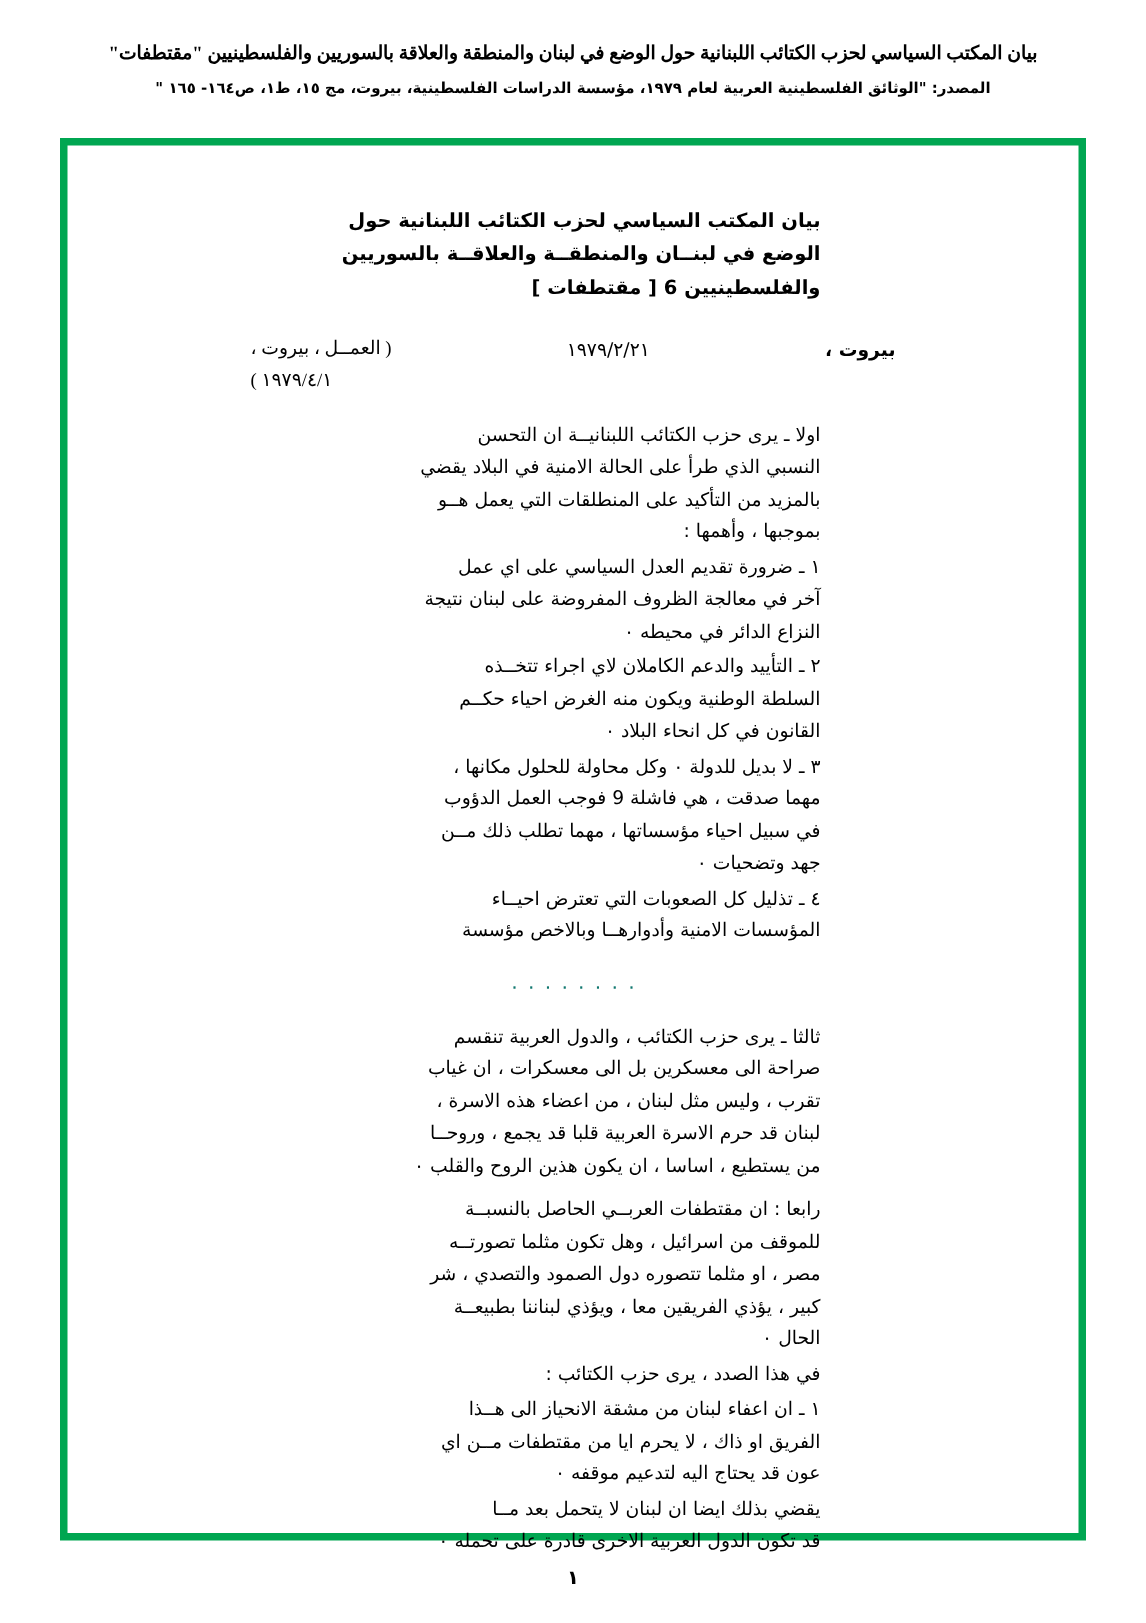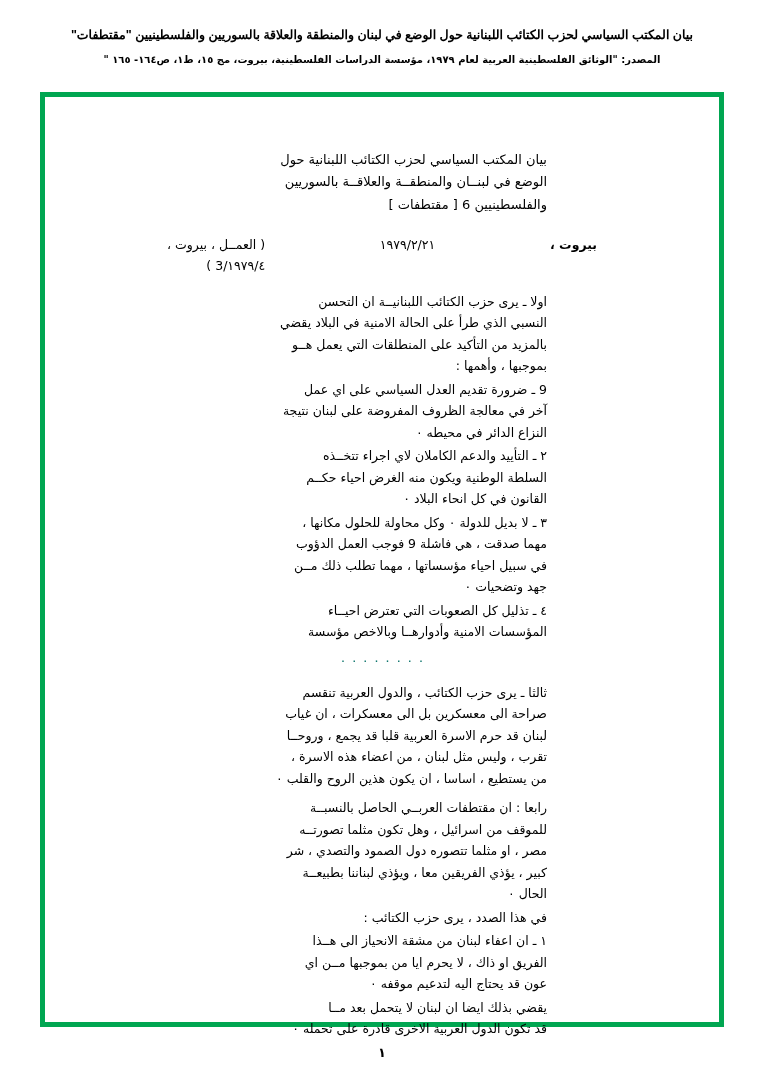--- a/index.html
+++ b/index.html
@@ -19,21 +19,21 @@
     width: 764px;
     height: 1082px;
     position: relative;
     box-sizing: border-box;
   }
   .header-block {
     padding: 26px 30px 0 30px;
     text-align: center;
   }
   .header-title {
-    font-family: Liberation Sans, sans-serif;
+    font-family: Liberation Serif, serif;
     font-weight: bold;
     font-size: 12.5px;
     line-height: 1.5;
     color: #000;
     letter-spacing: 0px;
     direction: rtl;
   }
   .header-source {
     font-family: "DejaVu Sans", sans-serif;
     font-weight: bold;
@@ -57,57 +57,57 @@
     position: absolute;
     top: 40px;
     left: 0;
     right: 0;
     padding: 0 40px;
     box-sizing: border-box;
     direction: rtl;
   }
   .doc-title {
     width: 330px;
-    margin: 12px auto 0 auto;
+    margin: 0 auto 0 auto;
     font-size: 13px;
     line-height: 1.72;
     text-align: justify;
-    font-weight: normal;
+    font-weight: bold;
     letter-spacing: 0.2px;
   }
   .doc-title div { white-space: nowrap; }
   .dateline {
     width: 430px;
     margin: 18px auto 0 auto;
     display: flex;
     flex-direction: row;
     justify-content: space-between;
     font-size: 12.5px;
     line-height: 1.7;
   }
   .dateline .dl-right { text-align: right; font-weight: bold; }
   .dateline .dl-mid { text-align: center; }
-  .dateline .dl-left { text-align: right; }
+  .dateline .dl-left { text-align: left; font-family: Liberation Serif, serif; }
   .dateline .dl-left div { white-space: nowrap; }
   .body-col {
     width: 330px;
     margin: 14px auto 0 auto;
     font-size: 12.5px;
     line-height: 1.72;
     text-align: justify;
   }
   .para {
     margin-bottom: 2px;
   }
   .para div {
     white-space: nowrap;
   }
   .dots {
     width: 330px;
-    margin: 10px auto 8px auto;
+    margin: 20px auto 8px auto;
     text-align: center;
     font-size: 13px;
     letter-spacing: 7px;
     color: #0f766e;
   }
   .spacer-sm { height: 6px; }
   .pagenum {
     position: absolute;
     bottom: 22px;
     left: 0;
@@ -134,35 +134,35 @@
         <div>بيان المكتب السياسي لحزب الكتائب اللبنانية حول</div>
         <div>الوضع في لبنــان والمنطقــة والعلاقــة بالسوريين</div>
         <div>والفلسطينيين 6 [ مقتطفات ]</div>
       </div>
 
       <div class="dateline">
         <div class="dl-right">بيروت ،</div>
         <div class="dl-mid">١٩٧٩/٢/٢١</div>
         <div class="dl-left">
           <div>( العمــل ، بيروت ،</div>
-          <div>١٩٧٩/٤/3 )</div>
+          <div>١٩٧٩/٤/١ )</div>
         </div>
       </div>
 
       <div class="body-col">
 
         <div class="para">
           <div>اولا ـ يرى حزب الكتائب اللبنانيــة ان التحسن</div>
           <div>النسبي الذي طرأ على الحالة الامنية في البلاد يقضي</div>
           <div>بالمزيد من التأكيد على المنطلقات التي يعمل هــو</div>
           <div>بموجبها ، وأهمها :</div>
         </div>
 
         <div class="para">
-          <div>9 ـ ضرورة تقديم العدل السياسي على اي عمل</div>
+          <div>١ ـ ضرورة تقديم العدل السياسي على اي عمل</div>
           <div>آخر في معالجة الظروف المفروضة على لبنان نتيجة</div>
           <div>النزاع الدائر في محيطه ٠</div>
         </div>
 
         <div class="para">
           <div>٢ ـ التأييد والدعم الكاملان لاي اجراء تتخــذه</div>
           <div>السلطة الوطنية ويكون منه الغرض احياء حكــم</div>
           <div>القانون في كل انحاء البلاد ٠</div>
         </div>
 
@@ -179,42 +179,42 @@
         </div>
       </div>
 
       <div class="dots">٠  ٠  ٠  ٠  ٠  ٠  ٠  ٠</div>
 
       <div class="body-col">
 
         <div class="para">
           <div>ثالثا ـ يرى حزب الكتائب ، والدول العربية تنقسم</div>
           <div>صراحة الى معسكرين بل الى معسكرات ، ان غياب</div>
+          <div>تقرب ، وليس مثل لبنان ، من اعضاء هذه الاسرة ،</div>
           <div>لبنان قد حرم الاسرة العربية قلبا قد يجمع ، وروحــا</div>
-          <div>تقرب ، وليس مثل لبنان ، من اعضاء هذه الاسرة ،</div>
           <div>من يستطيع ، اساسا ، ان يكون هذين الروح والقلب ٠</div>
         </div>
 
         <div class="spacer-sm"></div>
 
         <div class="para">
           <div>رابعا : ان مقتطفات العربــي الحاصل بالنسبــة</div>
           <div>للموقف من اسرائيل ، وهل تكون مثلما تصورتــه</div>
           <div>مصر ، او مثلما تتصوره دول الصمود والتصدي ، شر</div>
           <div>كبير ، يؤذي الفريقين معا ، ويؤذي لبناننا بطبيعــة</div>
           <div>الحال ٠</div>
         </div>
 
         <div class="para">
           <div>في هذا الصدد ، يرى حزب الكتائب :</div>
         </div>
 
         <div class="para">
           <div>١ ـ ان اعفاء لبنان من مشقة الانحياز الى هــذا</div>
-          <div>الفريق او ذاك ، لا يحرم ايا من بموجبها مــن اي</div>
+          <div>الفريق او ذاك ، لا يحرم ايا من مقتطفات مــن اي</div>
           <div>عون قد يحتاج اليه لتدعيم موقفه ٠</div>
         </div>
 
         <div class="para">
           <div>يقضي بذلك ايضا ان لبنان لا يتحمل بعد مــا</div>
           <div>قد تكون الدول العربية الاخرى قادرة على تحمله ٠</div>
         </div>
 
       </div>
     </div>

